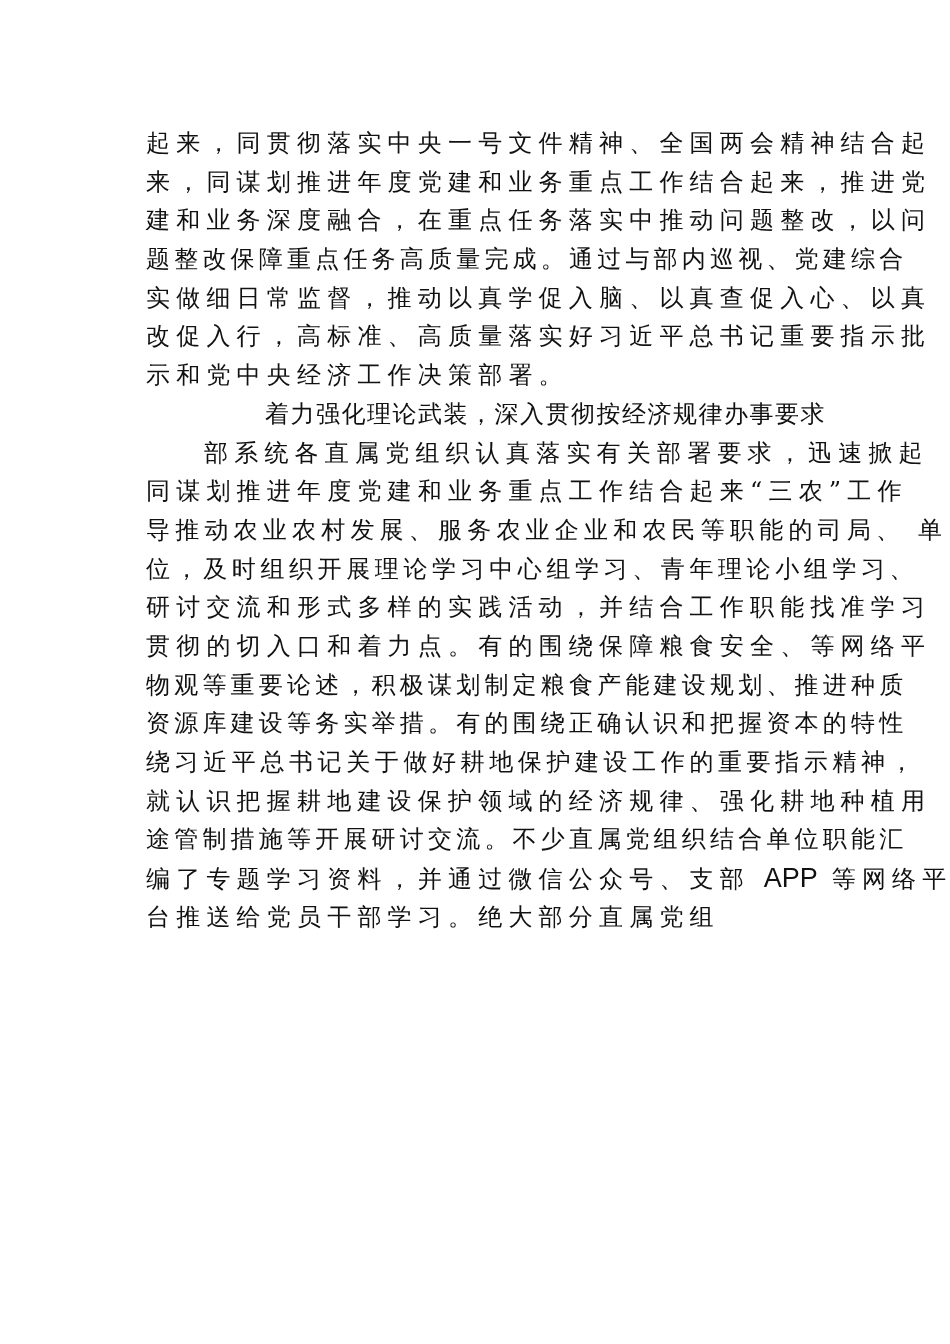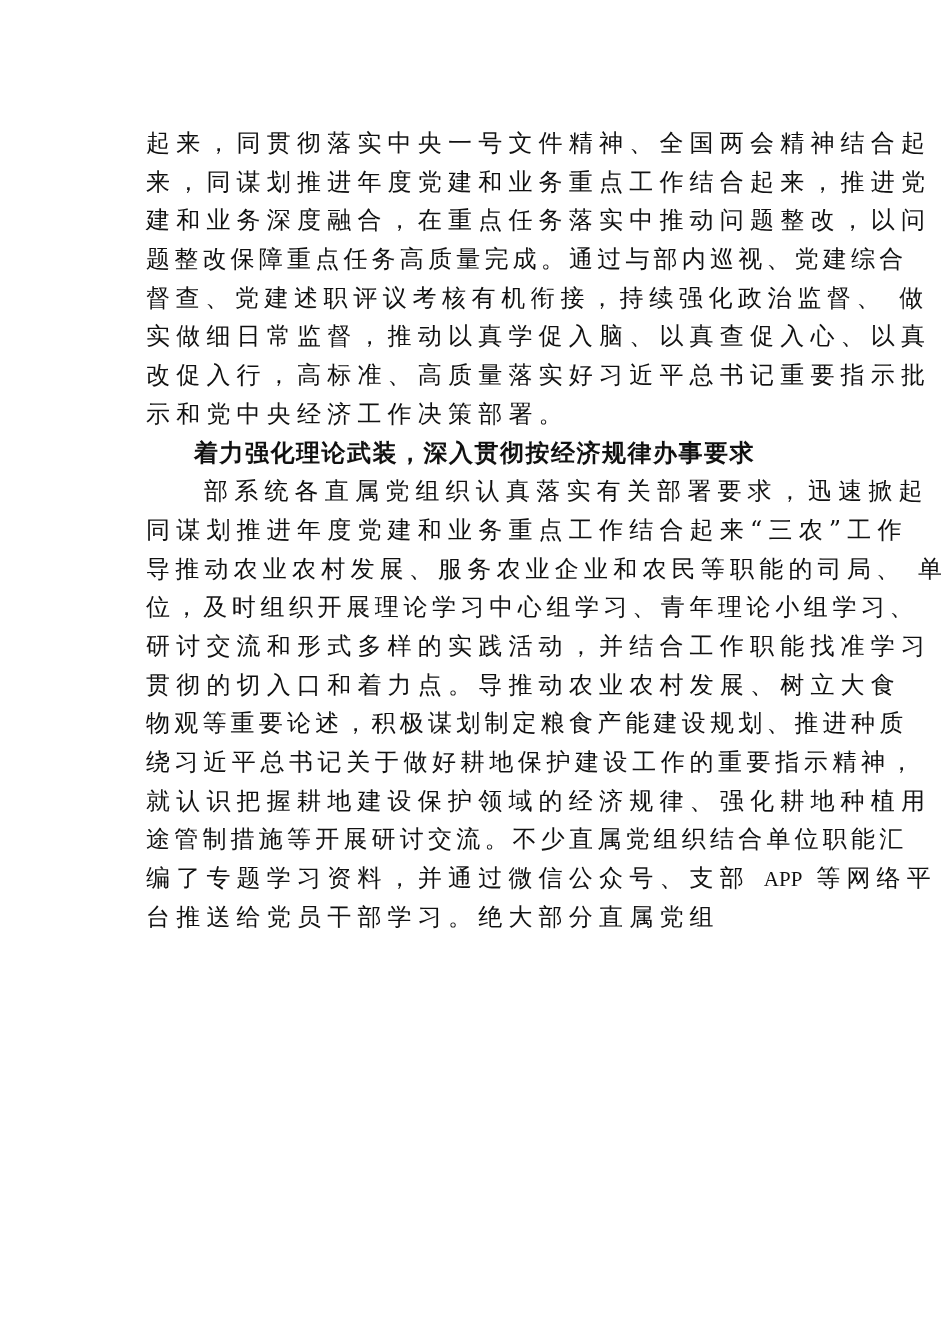--- a/index.html
+++ b/index.html
@@ -16,53 +16,54 @@
   }
   .line {
     display: block;
     white-space: nowrap;
     letter-spacing: 6.2px;
     height: 38.7px;
   }
   .heading {
     display: block;
     white-space: nowrap;
-    font-weight: bold;
+    font-weight: normal;
     letter-spacing: 1.5px;
     padding-left: 48px;
     height: 38.7px;
+    text-align: right;
   }
   .indent { padding-left: 58px; }
-  .latin { font-family: Liberation Serif, serif; letter-spacing: 0; font-size: 21px; }
+  .latin { font-family: Liberation Sans, sans-serif; letter-spacing: 0; font-size: 27px; }
 </style>
 </head>
 <body>
 
 <div class="page">
   <div>
     <span class="line">起来，同贯彻落实中央一号文件精神、全国两会精神结合起</span>
     <span class="line">来，同谋划推进年度党建和业务重点工作结合起来，推进党</span>
     <span class="line">建和业务深度融合，在重点任务落实中推动问题整改，以问</span>
     <span class="line" style="letter-spacing:4.2px">题整改保障重点任务高质量完成。通过与部内巡视、党建综合</span>
-    <span class="line" style="letter-spacing:5.6px">督查、党建述职评议考核有机衔接，持续强化政治监督、 做</span>
     <span class="line">实做细日常监督，推动以真学促入脑、以真查促入心、以真</span>
     <span class="line">改促入行，高标准、高质量落实好习近平总书记重要指示批</span>
     <span class="line">示和党中央经济工作决策部署。</span>
   </div>
 
   <span class="heading">着力强化理论武装，深入贯彻按经济规律办事要求</span>
 
   <div>
     <span class="line indent">部系统各直属党组织认真落实有关部署要求，迅速掀起</span>
     <span class="line">同谋划推进年度党建和业务重点工作结合起来“三农”工作</span>
     <span class="line" style="letter-spacing:5.2px">导推动农业农村发展、服务农业企业和农民等职能的司局、 单</span>
     <span class="line" style="letter-spacing:4.6px">位，及时组织开展理论学习中心组学习、青年理论小组学习、</span>
     <span class="line">研讨交流和形式多样的实践活动，并结合工作职能找准学习</span>
-    <span class="line">贯彻的切入口和着力点。导推动农业农村发展、树立大食</span>
+    <span class="line">贯彻的切入口和着力点。有的围绕保障粮食安全、等网络平</span>
     <span class="line" style="letter-spacing:4.2px">物观等重要论述，积极谋划制定粮食产能建设规划、推进种质</span>
+    <span class="line" style="letter-spacing:4.2px">资源库建设等务实举措。有的围绕正确认识和把握资本的特性</span>
     <span class="line" style="letter-spacing:4.6px">绕习近平总书记关于做好耕地保护建设工作的重要指示精神，</span>
     <span class="line">就认识把握耕地建设保护领域的经济规律、强化耕地种植用</span>
     <span class="line" style="letter-spacing:4.2px">途管制措施等开展研讨交流。不少直属党组织结合单位职能汇</span>
     <span class="line">
       <span>编了专题学习资料，并通过微信公众号、支部 </span><span class="latin">APP</span><span> 等网络平</span>
     </span>
     <span class="line">台推送给党员干部学习。绝大部分直属党组</span>
   </div>
 </div>
 

